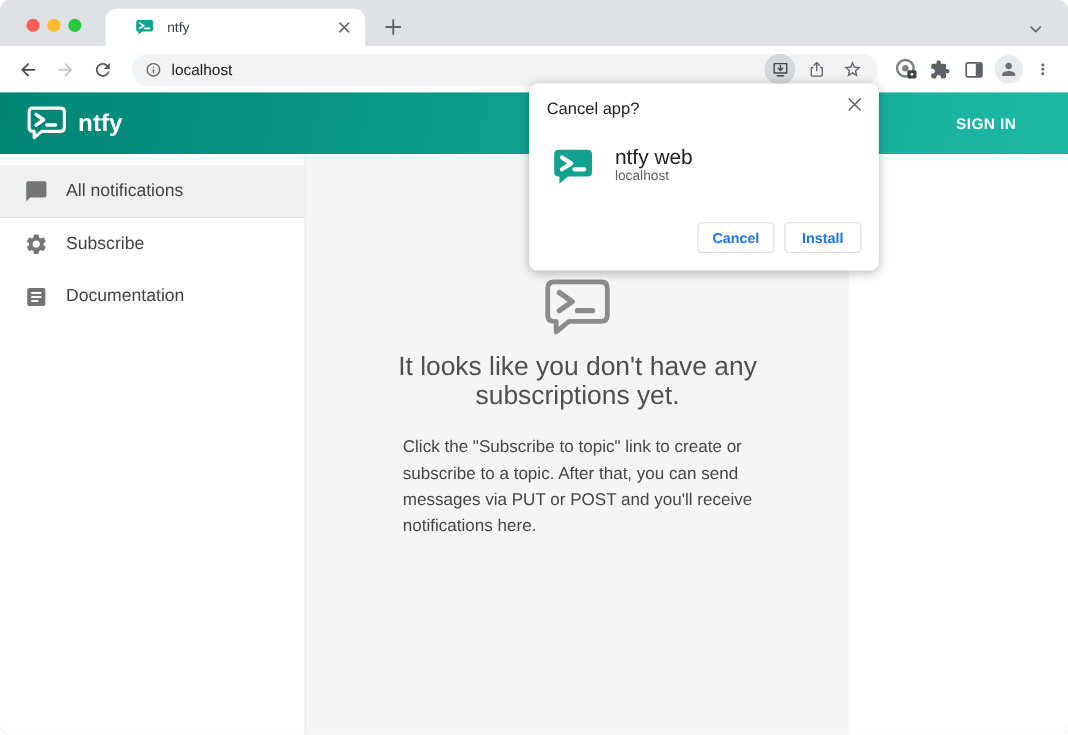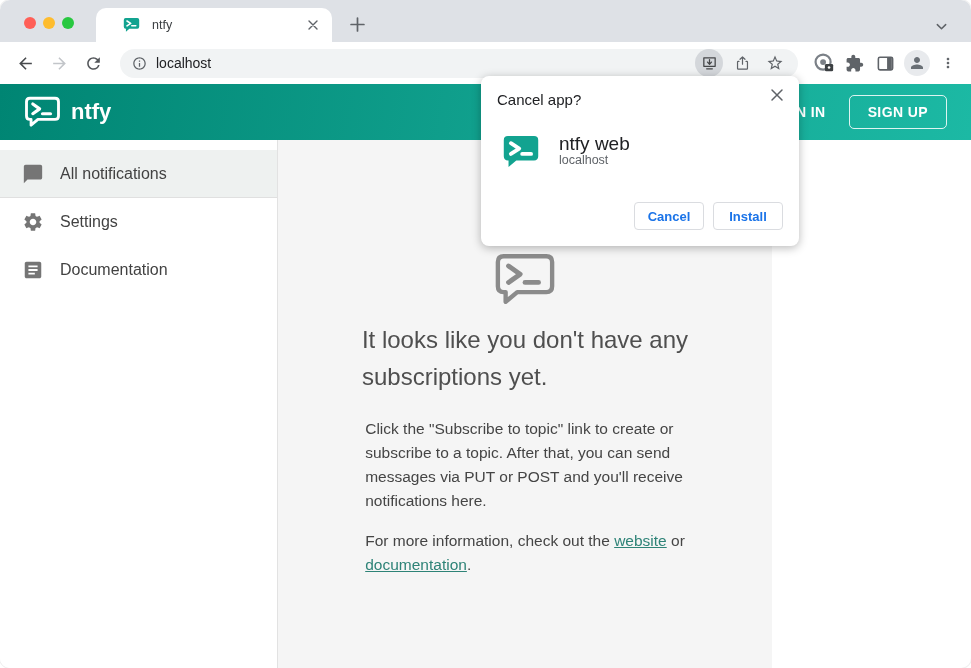--- a/index.html
+++ b/index.html
@@ -57,21 +57,21 @@
   .sidebar{ width:278px; background:#fff; border-right:1px solid #e2e2e2; padding-top:10px; }
   .side-item{
     height:48px; display:flex; align-items:center; padding-left:22px; cursor:pointer;
     font-size:16px; color:#424242;
   }
   .side-item .s-icon{ width:22px; height:22px; margin-right:16px; flex:0 0 auto; }
   .side-item.selected{ background:#eef1f0; border-bottom:1px solid #e0e0e0; }
   .main{ flex:1; background:#f5f5f5; display:flex; flex-direction:column; align-items:center; padding-top:112px; }
   .empty-title{
     margin-top:14px; font-size:24px; font-weight:400; color:#4f4f4f;
-    line-height:37px; white-space:pre-line;
+    line-height:26px; text-align:center; white-space:pre-line;
   }
   .message-block{ width:max-content; margin-top:22px; text-align:left; }
   .message-block p{
     font-size:15.5px; color:#454545; line-height:24px; white-space:pre-line; margin-bottom:16px;
   }
   .tlink{ color:#2e8377; text-decoration:underline; cursor:pointer; }
   
   .dialog{
     position:absolute; left:481px; top:76px; width:318px; height:170px; background:#fff;
     border-radius:8px; box-shadow:0 2px 10px rgba(0,0,0,.28); z-index:50;
@@ -209,42 +209,41 @@
     <span style="display:flex;">
       <svg width="37" height="32" viewBox="0 0 64 56">
         <path d="M10 4 H54 Q60 4 60 10 V35 Q60 41 54 41 H24 L12 51 V41 H10 Q4 41 4 35 V10 Q4 4 10 4 Z" fill="none" stroke="#fff" stroke-width="5" stroke-linejoin="round"></path>
         <path d="M15 14 L27 22.5 L15 31" stroke="#fff" stroke-width="5.5" fill="none" stroke-linecap="round" stroke-linejoin="round"></path>
         <path d="M32 31 H46" stroke="#fff" stroke-width="5.5" stroke-linecap="round"></path>
       </svg>
     </span>
     <span class="app-title">ntfy</span>
     <span class="header-spacer"></span>
     <span class="signin">SIGN IN</span>
-    <button class="signup">SIGN UP</button>
   </div>
 
   <div class="body-row">
     <nav class="sidebar">
 
       <div class="side-item selected">
         <span class="s-icon">
           <svg width="22" height="22" viewBox="0 0 24 24">
               <path d="M20 2H4c-1.1 0-2 .9-2 2v18l4-4h14c1.1 0 2-.9 2-2V4c0-1.1-.9-2-2-2z" fill="#757575"></path>
             </svg>
         </span>
         <span>All notifications</span>
       </div>
 
       <div class="side-item">
         <span class="s-icon">
           <svg width="22" height="22" viewBox="0 0 24 24">
               <path d="M19.14 12.94c.04-.3.06-.61.06-.94 0-.32-.02-.64-.07-.94l2.03-1.58c.18-.14.23-.41.12-.61l-1.92-3.32c-.12-.22-.37-.29-.59-.22l-2.39.96c-.5-.38-1.03-.7-1.62-.94l-.36-2.54c-.04-.24-.24-.41-.48-.41h-3.84c-.24 0-.43.17-.47.41l-.36 2.54c-.59.24-1.13.57-1.62.94l-2.39-.96c-.22-.08-.47 0-.59.22L2.74 8.87c-.12.21-.08.47.12.61l2.03 1.58c-.05.3-.09.63-.09.94s.02.64.07.94l-2.03 1.58c-.18.14-.23.41-.12.61l1.92 3.32c.12.22.37.29.59.22l2.39-.96c.5.38 1.03.7 1.62.94l.36 2.54c.05.24.24.41.48.41h3.84c.24 0 .44-.17.47-.41l.36-2.54c.59-.24 1.13-.56 1.62-.94l2.39.96c.22.08.47 0 .59-.22l1.92-3.32c.12-.22.07-.47-.12-.61l-2.01-1.58zM12 15.6c-1.98 0-3.6-1.62-3.6-3.6s1.62-3.6 3.6-3.6 3.6 1.62 3.6 3.6-1.62 3.6-3.6 3.6z" fill="#757575"></path>
             </svg>
         </span>
-        <span>Settings</span>
+        <span>Subscribe</span>
       </div>
 
       <div class="side-item">
         <span class="s-icon">
           <svg width="22" height="22" viewBox="0 0 24 24">
               <path d="M19 3H5c-1.1 0-2 .9-2 2v14c0 1.1.9 2 2 2h14c1.1 0 2-.9 2-2V5c0-1.1-.9-2-2-2zm-5 14H7v-2h7v2zm3-4H7v-2h10v2zm0-4H7V7h10v2z" fill="#757575"></path>
             </svg>
         </span>
         <span>Documentation</span>
       </div>
@@ -262,22 +261,20 @@
       </span>
 
       <h2 class="empty-title">It looks like you don't have any
 subscriptions yet.</h2>
 
       <div class="message-block">
         <p>Click the "Subscribe to topic" link to create or
 subscribe to a topic. After that, you can send
 messages via PUT or POST and you'll receive
 notifications here.</p>
-        <p><span>For more information, check out the </span><a class="tlink">website</a><span> or
-</span><a class="tlink">documentation</a><span>.</span></p>
       </div>
     </main>
   </div>
 
   <div class="dialog">
     <span class="dlg-title">Cancel app?</span>
     <span class="icon-btn dlg-close">
       <svg width="14" height="14" viewBox="0 0 14 14">
           <path d="M2 2 L12 12 M12 2 L2 12" stroke="#5f6368" stroke-width="1.5" stroke-linecap="round"></path>
         </svg>

